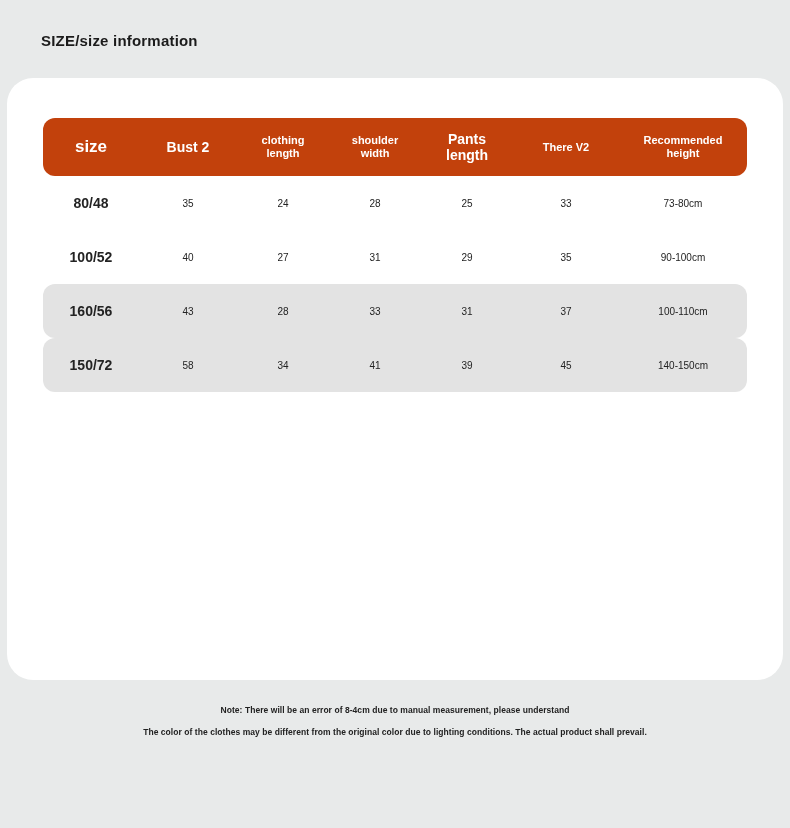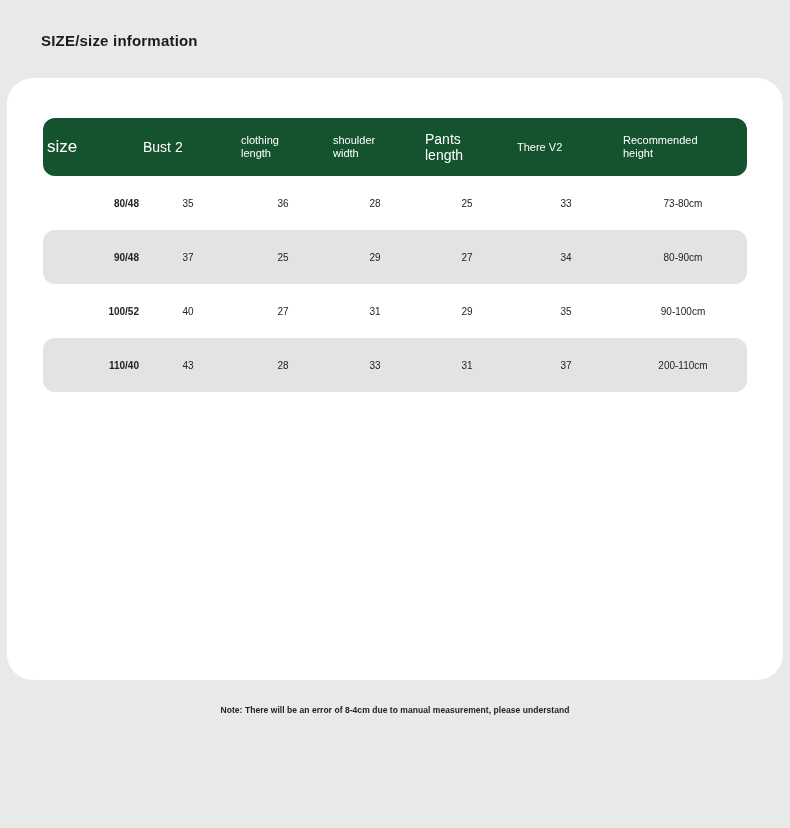--- a/index.html
+++ b/index.html
@@ -46,25 +46,25 @@
     top: 40px;
     width: 704px;
   }
   table.size-table {
     border-collapse: separate;
     border-spacing: 0;
     width: 704px;
     table-layout: fixed;
   }
   table.size-table thead th {
-    background: #14532d;
+    background: #c2410c;
     color: #ffffff;
     font-size: 11px;
-    font-weight: normal;
-    text-align: left;
+    font-weight: bold;
+    text-align: center;
     height: 54px;
     vertical-align: middle;
     padding: 2px 4px;
     line-height: 1.15;
   }
   table.size-table thead th:first-child {
     border-top-left-radius: 12px;
     border-bottom-left-radius: 12px;
   }
   table.size-table thead th:last-child {
@@ -80,22 +80,21 @@
   table.size-table tbody td {
     height: 54px;
     text-align: center;
     vertical-align: middle;
     font-size: 10px;
     color: #232323;
     padding: 0;
   }
   table.size-table tbody td.first {
     font-weight: bold;
-    font-size: 10px;
-    text-align: right;
+    font-size: 14px;
   }
   table.size-table tbody tr.alt td {
     background: #e3e3e3;
   }
   table.size-table tbody tr.alt td:first-child {
     border-top-left-radius: 12px;
     border-bottom-left-radius: 12px;
   }
   table.size-table tbody tr.alt td:last-child {
     border-top-right-radius: 12px;
@@ -150,55 +149,56 @@
             <th>shoulder<br>width</th>
             <th class="mid">Pants<br>length</th>
             <th>There V2</th>
             <th>Recommended<br>height</th>
           </tr>
         </thead>
         <tbody>
             <tr>
               <td class="first">80/48</td>
               <td>35</td>
-              <td>36</td>
+              <td>24</td>
               <td>28</td>
               <td>25</td>
               <td>33</td>
               <td>73-80cm</td>
-            </tr>
-            <tr class="alt">
-              <td class="first">90/48</td>
-              <td>37</td>
-              <td>25</td>
-              <td>29</td>
-              <td>27</td>
-              <td>34</td>
-              <td>80-90cm</td>
             </tr>
             <tr>
               <td class="first">100/52</td>
               <td>40</td>
               <td>27</td>
               <td>31</td>
               <td>29</td>
               <td>35</td>
               <td>90-100cm</td>
             </tr>
             <tr class="alt">
-              <td class="first">110/40</td>
+              <td class="first">160/56</td>
               <td>43</td>
               <td>28</td>
               <td>33</td>
               <td>31</td>
               <td>37</td>
-              <td>200-110cm</td>
+              <td>100-110cm</td>
+            </tr>
+            <tr class="alt">
+              <td class="first">150/72</td>
+              <td>58</td>
+              <td>34</td>
+              <td>41</td>
+              <td>39</td>
+              <td>45</td>
+              <td>140-150cm</td>
             </tr>
           </tbody>
       </table>
     </div>
   </div>
 
   <div class="notes">
     <div class="note-line">Note: There will be an error of 8-4cm due to manual measurement, please understand</div>
+    <div class="note-line">The color of the clothes may be different from the original color due to lighting conditions. The actual product shall prevail.</div>
   </div>
 
 </div>
 
 </body></html>

